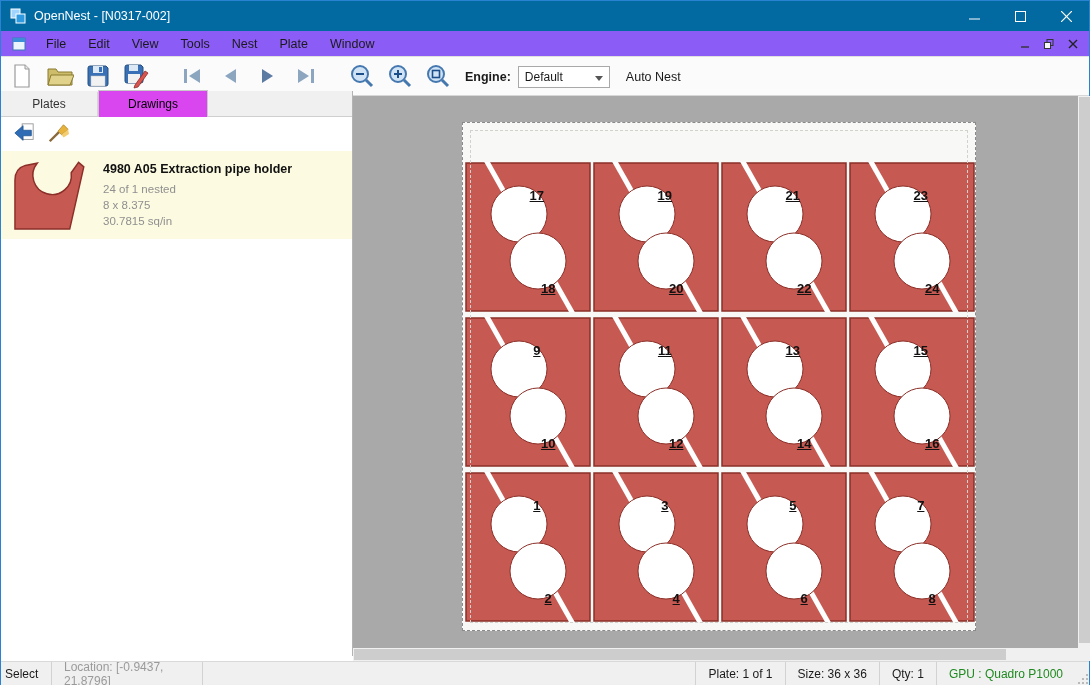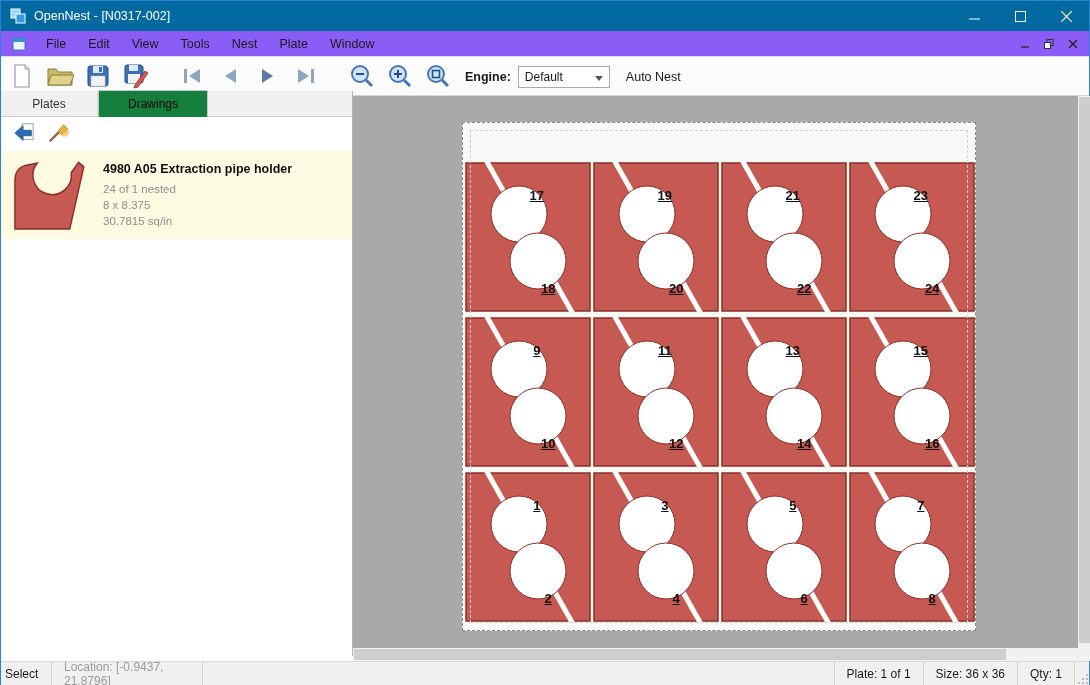--- a/index.html
+++ b/index.html
@@ -44,21 +44,21 @@
                   border-top:5px solid #555; }
   .autonest-label { margin-left:16px; font-size:12.5px; }
 
   
   .sidebar { position:absolute; left:0; top:90px; width:352px; height:565px;
              background:#ffffff; border-right:1px solid #b3b3b3; }
   .tabstrip { height:26px; background:#f0f0f0; border-bottom:1px solid #cfcfcf;
               display:flex; align-items:flex-end; }
   .tab { padding:5px 0 5px 0; width:97px; text-align:center; font-size:12px;
          background:#f0f0f0; border-right:1px solid #d6d6d6; color:#333; }
-  .tab.active { width:110px; background:#15803d; border:1px solid #c8c8c8; border-bottom:none;
+  .tab.active { width:110px; background:#d946ef; border:1px solid #c8c8c8; border-bottom:none;
                 font-size:12px; padding:6px 16px; margin-bottom:-1px; color:#000; }
   .panel-toolbar { height:32px; display:flex; align-items:center; padding-left:6px; background:#fff; }
   .pt-btn { width:34px; height:28px; display:flex; align-items:center; justify-content:center;
             border:1px solid transparent; border-radius:2px; }
 
   .drawing-item { margin-top:2px; height:88px; background:#fcfbe2; display:flex; align-items:center;
                   padding-left:10px; }
   .drawing-thumb { width:76px; height:74px; flex:0 0 auto; }
   .drawing-info { margin-left:16px; }
   .drawing-title { font-weight:bold; font-size:12.5px; margin-bottom:5px; color:#111; }
@@ -419,20 +419,21 @@
     <div class="sb-cell sb-location">Location: [-0.9437, 21.8796]</div>
     <div class="sb-sep"></div>
     <div class="sb-spacer"></div>
     <div class="sb-sep"></div>
     <div class="sb-cell">Plate: 1 of 1</div>
     <div class="sb-sep"></div>
     <div class="sb-cell">Size: 36 x 36</div>
     <div class="sb-sep"></div>
     <div class="sb-cell">Qty: 1</div>
     <div class="sb-sep"></div>
+    <div class="sb-cell sb-gpu">GPU : Quadro P1000</div>
     <div class="resize-grip">
       <svg width="12" height="12" viewBox="0 0 12 12">
         <circle cx="10" cy="2" r="1" fill="#a8a8a8"></circle>
         <circle cx="10" cy="6" r="1" fill="#a8a8a8"></circle>
         <circle cx="10" cy="10" r="1" fill="#a8a8a8"></circle>
         <circle cx="6" cy="6" r="1" fill="#a8a8a8"></circle>
         <circle cx="6" cy="10" r="1" fill="#a8a8a8"></circle>
         <circle cx="2" cy="10" r="1" fill="#a8a8a8"></circle>
       </svg>
     </div>

